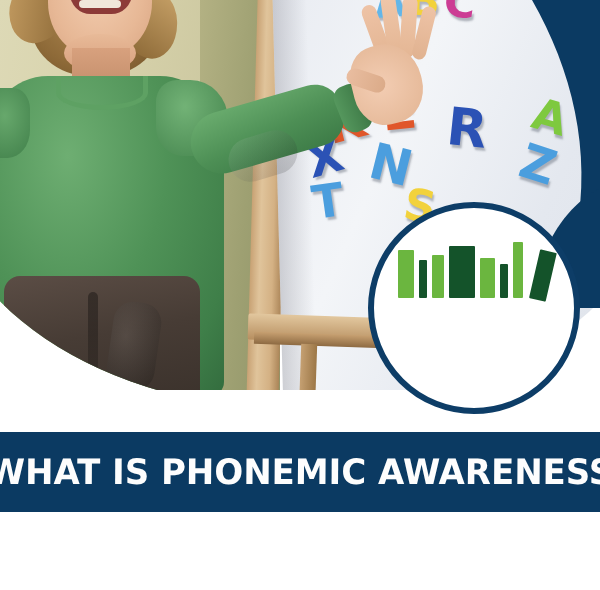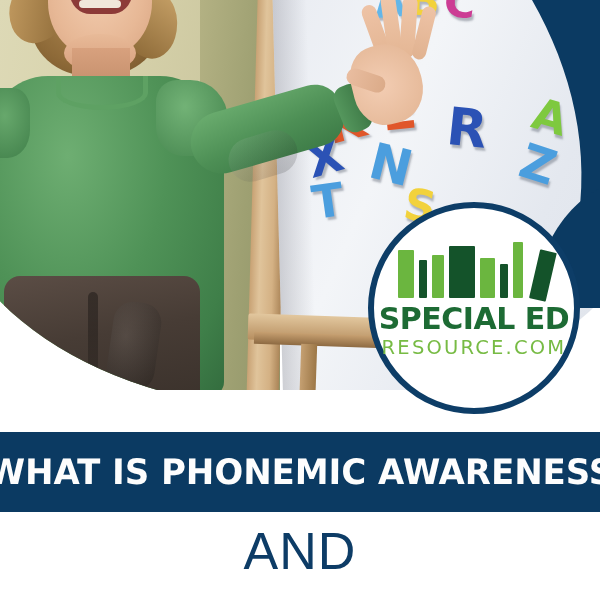--- a/index.html
+++ b/index.html
@@ -238,27 +238,20 @@
     <div id="logo-books">
         <i style="left: 0px; width: 16px; height: 48px; background: rgb(107, 182, 63);"></i>
         <i style="left: 21px; width: 8px; height: 38px; background: rgb(20, 83, 42);"></i>
         <i style="left: 34px; width: 12px; height: 43px; background: rgb(107, 182, 63);"></i>
         <i style="left: 51px; width: 26px; height: 52px; background: rgb(20, 83, 42);"></i>
         <i style="left: 82px; width: 15px; height: 40px; background: rgb(107, 182, 63);"></i>
         <i style="left: 102px; width: 8px; height: 34px; background: rgb(20, 83, 42);"></i>
         <i style="left: 115px; width: 10px; height: 56px; background: rgb(107, 182, 63);"></i>
         <i style="left: 131px; width: 17px; height: 50px; background: rgb(20, 83, 42); transform: rotate(13deg); transform-origin: left bottom;"></i>
       </div>
-    <div id="logo-text">
-      <div id="logo-line1">SPECIAL ED</div>
-      <div id="logo-line2">RESOURCE.COM</div>
-    </div>
   </div>
 
   <div id="banner">
     <div id="banner-title">WHAT IS PHONEMIC AWARENESS</div>
   </div>
 
-  <div id="subtitle-area">
-    <div id="subtitle">AND</div>
-  </div>
 
 </div>
 
 </body></html>

